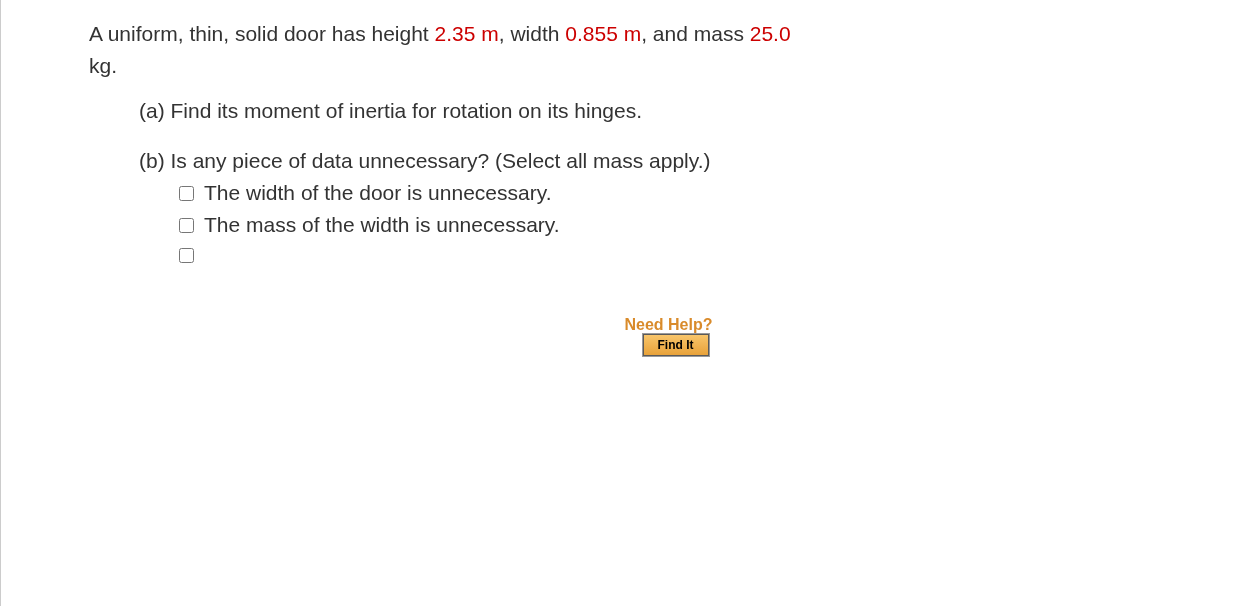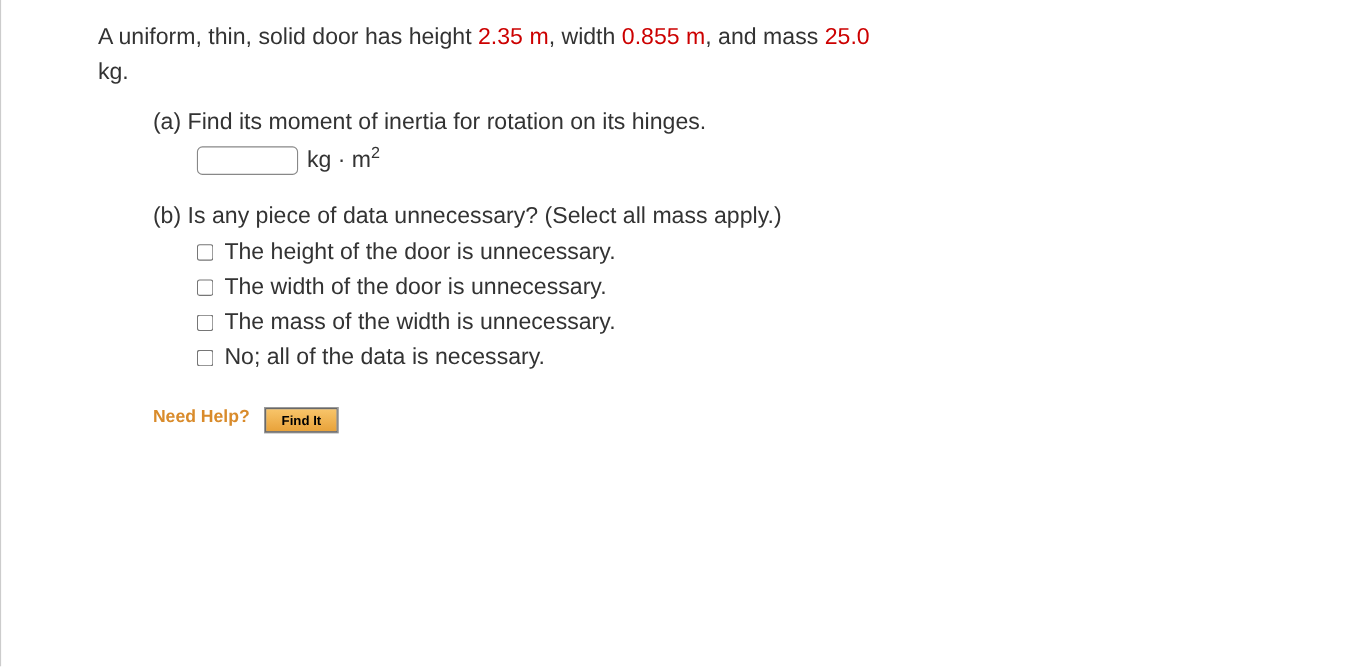--- a/index.html
+++ b/index.html
@@ -68,23 +68,24 @@
     align-items: center;
     margin: 8px 0;
   }
   .option-row input[type="checkbox"] {
     width: 15px;
     height: 15px;
     margin-right: 10px;
   }
   .help-row {
     padding-left: 108px;
-    margin-top: 34px;
+    margin-top: 50px;
     display: flex;
-    align-items: flex-start;
+    align-items: center;
+    flex-direction: column;
   }
   .need-help {
     color: #d98b2b;
     font-weight: bold;
     font-size: 16px;
     margin-right: 14px;
   }
   .read-it {
     font-family: Arial, sans-serif;
     font-size: 12px;
@@ -103,46 +104,35 @@
 <div class="container">
 
   <div class="question-stem">
     <span>A uniform, thin, solid door has height </span><span class="red">2.35 m</span><span>, width </span><span class="red">0.855 m</span><span>, and mass </span><span class="red">25.0</span>
     <br>
     <span>kg.</span>
   </div>
 
   <div class="part">
     <span class="part-label">(a) </span><span class="part-text">Find its moment of inertia for rotation on its hinges.</span>
-    <div class="answer-line">
-      <input class="num-input" type="text" value="" style="">
-      <span class="unit">
-        <span>kg · m</span><sup>2</sup>
-      </span>
-    </div>
   </div>
 
   <div class="part">
     <span class="part-label">(b) </span><span class="part-text">Is any piece of data unnecessary? (Select all mass apply.)</span>
     <div class="options">
-      <div class="option-row">
-        <input type="checkbox" style="">
-        <span>The height of the door is unnecessary.</span>
-      </div>
       <div class="option-row">
         <input type="checkbox" style="">
         <span>The width of the door is unnecessary.</span>
       </div>
       <div class="option-row">
         <input type="checkbox" style="">
         <span>The mass of the width is unnecessary.</span>
       </div>
       <div class="option-row">
         <input type="checkbox" style="">
-        <span>No; all of the data is necessary.</span>
       </div>
     </div>
   </div>
 
   <div class="help-row">
     <span class="need-help">Need Help?</span>
     <button class="read-it">Find It</button>
   </div>
 
 </div>

